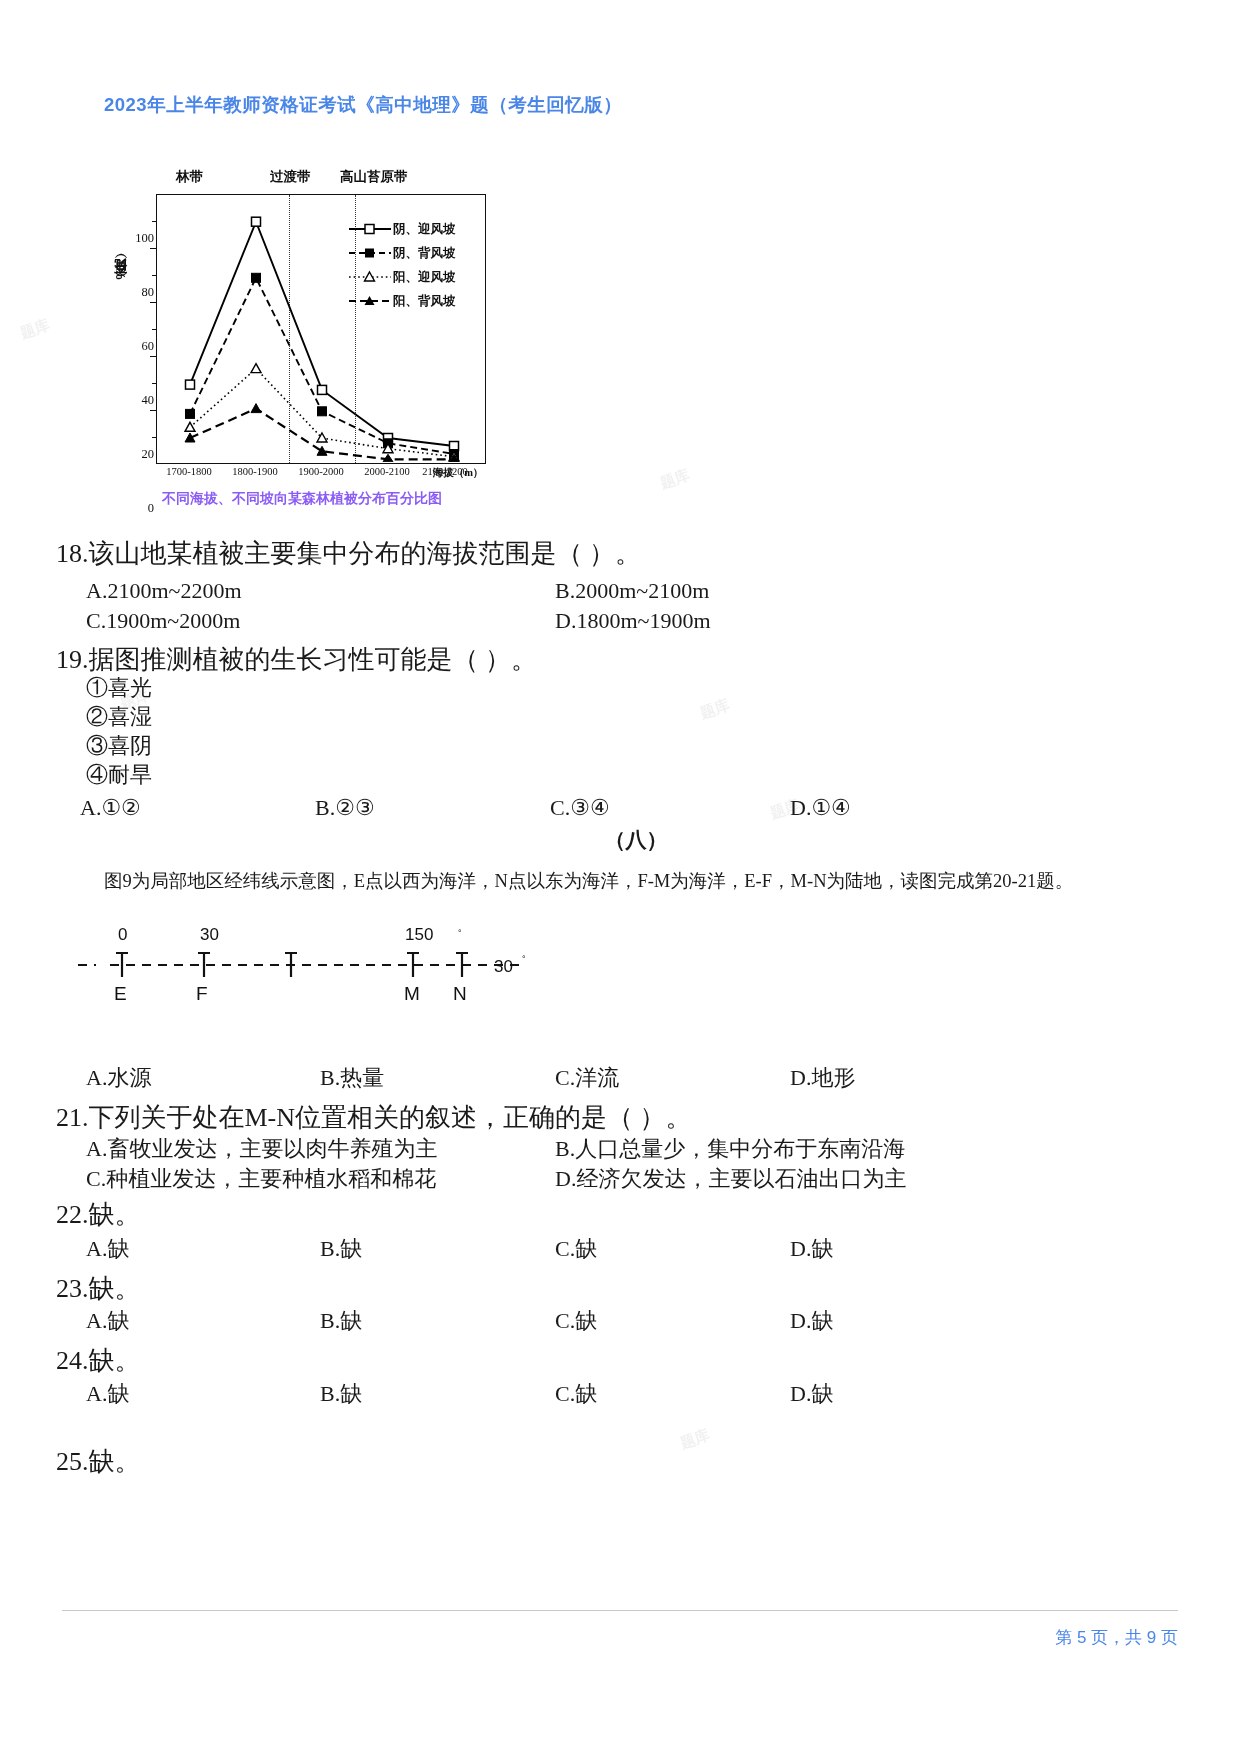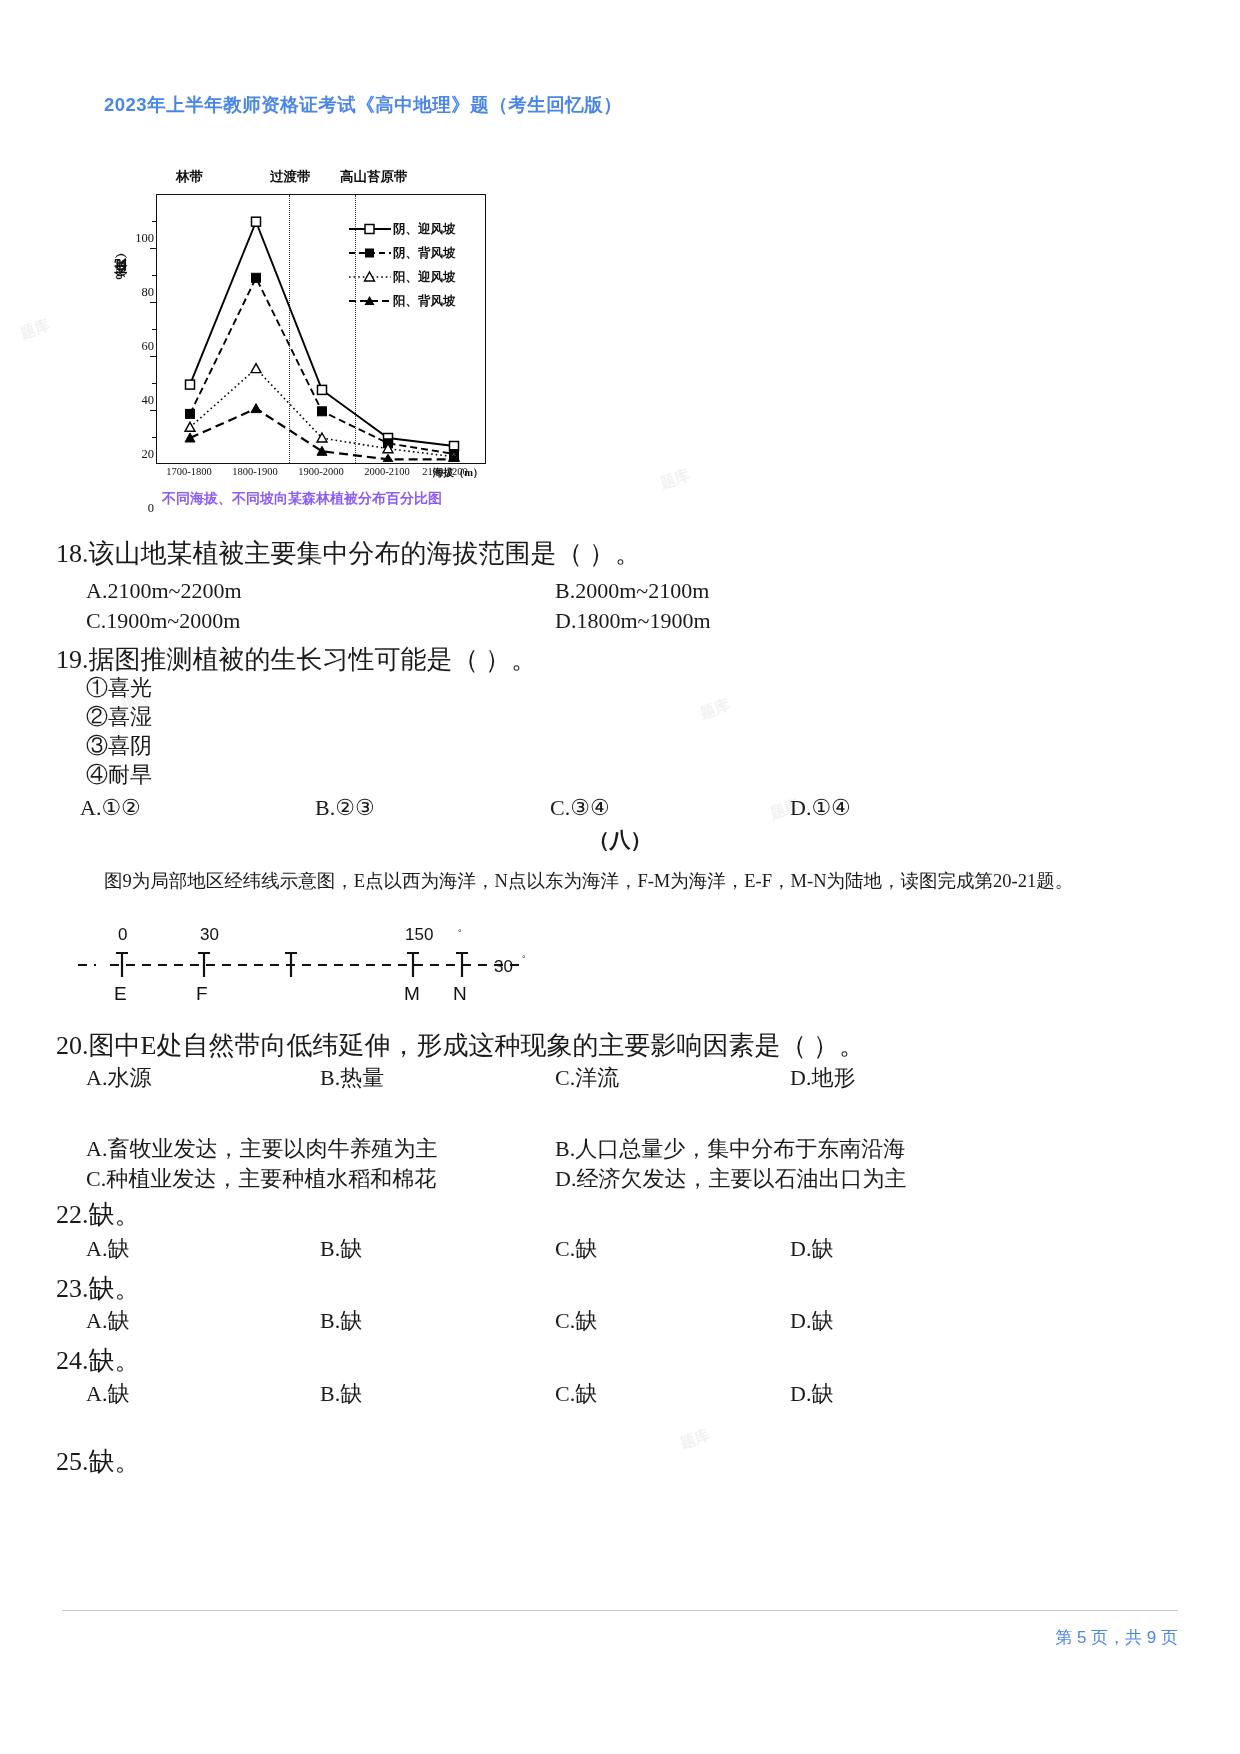--- a/index.html
+++ b/index.html
@@ -5,21 +5,21 @@
   * { box-sizing: border-box; }
   html, body { margin:0; padding:0; }
   body {
     width:1240px; height:1754px;
     background:#ffffff;
     font-family:"Liberation Serif","DejaVu Serif",serif;
     color:#1a1a1a;
     position:relative;
     overflow:hidden;
   }
-  .page { position:relative; width:1240px; height:1754px; padding:0; }
+  .page { position:relative; width:1240px; height:1754px; padding:16px; }
 
   .header-title {
     position:absolute; left:104px; top:92px;
     font-family:"Liberation Sans","DejaVu Sans",sans-serif;
     font-size:18.5px; font-weight:600; letter-spacing:.5px;
     color:#4a86e8;
     white-space:nowrap;
   }
 
   
@@ -304,28 +304,28 @@
       <text x="424" y="50" font-family="Liberation Sans, sans-serif" font-size="17" fill="#111">30</text>
       <text x="452" y="40" font-family="Liberation Sans, sans-serif" font-size="9" fill="#111">°</text>
 
       <text x="44" y="78" font-family="Liberation Sans, sans-serif" font-size="19" fill="#111">E</text>
       <text x="126" y="78" font-family="Liberation Sans, sans-serif" font-size="19" fill="#111">F</text>
       <text x="334" y="78" font-family="Liberation Sans, sans-serif" font-size="19" fill="#111">M</text>
       <text x="383" y="78" font-family="Liberation Sans, sans-serif" font-size="19" fill="#111">N</text>
     </svg>
   </div>
 
-  <div class="qtext" style="left:56px; top:1027px;">
-    <span>20.</span><span>图中E处自然带向低纬延伸，形成这种现象的主要影响因素是（  ）。</span>
-  </div>
   <div class="opt" style="left:86px;  top:1063px;">A.水源</div>
   <div class="opt" style="left:320px; top:1063px;">B.热量</div>
   <div class="opt" style="left:555px; top:1063px;">C.洋流</div>
   <div class="opt" style="left:790px; top:1063px;">D.地形</div>
 
+  <div class="qtext" style="left:56px; top:1099px;">
+    <span>21.</span><span>下列关于处在M-N位置相关的叙述，正确的是（  ）。</span>
+  </div>
   <div class="opt" style="left:86px;  top:1134px;">A.畜牧业发达，主要以肉牛养殖为主</div>
   <div class="opt" style="left:555px; top:1134px;">B.人口总量少，集中分布于东南沿海</div>
   <div class="opt" style="left:86px;  top:1164px;">C.种植业发达，主要种植水稻和棉花</div>
   <div class="opt" style="left:555px; top:1164px;">D.经济欠发达，主要以石油出口为主</div>
 
   <div class="qtext" style="left:56px; top:1196px;">
     <span>22.</span><span>缺。</span>
   </div>
   <div class="opt" style="left:86px;  top:1234px;">A.缺</div>
   <div class="opt" style="left:320px; top:1234px;">B.缺</div>

